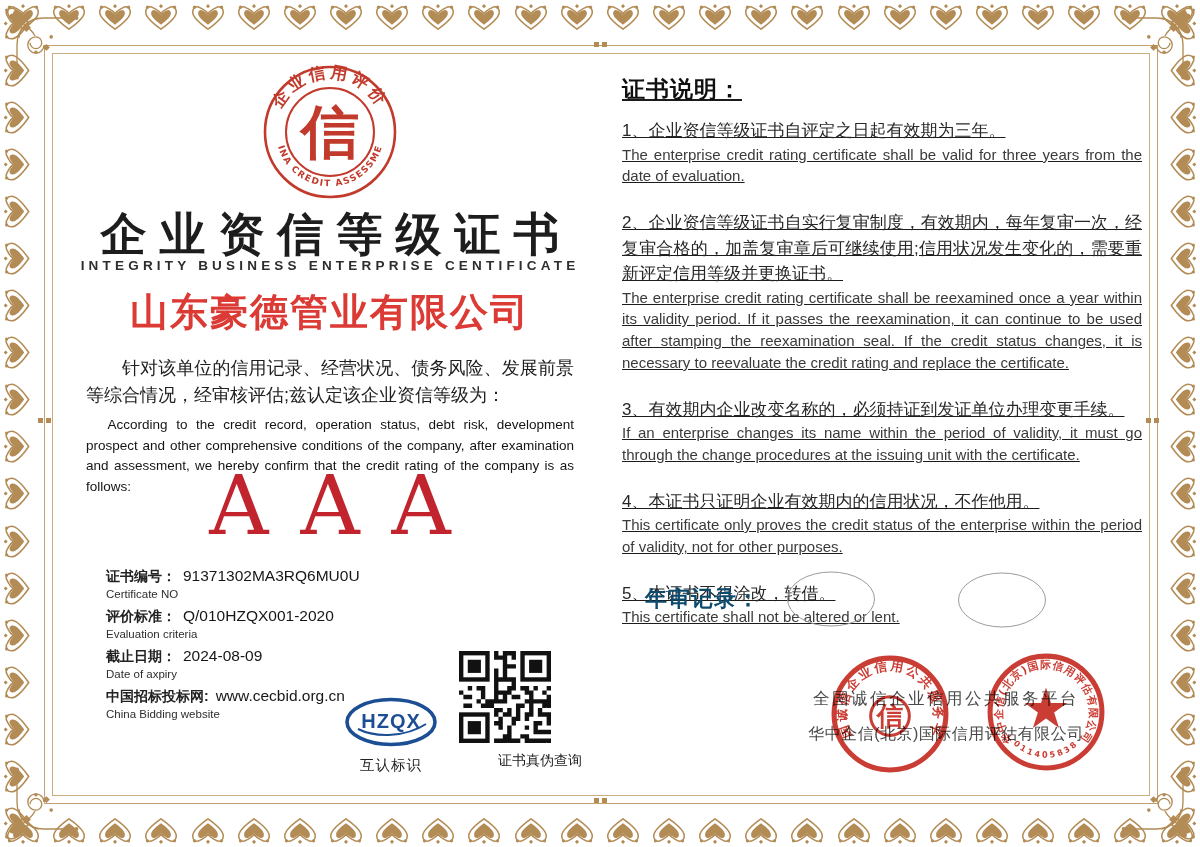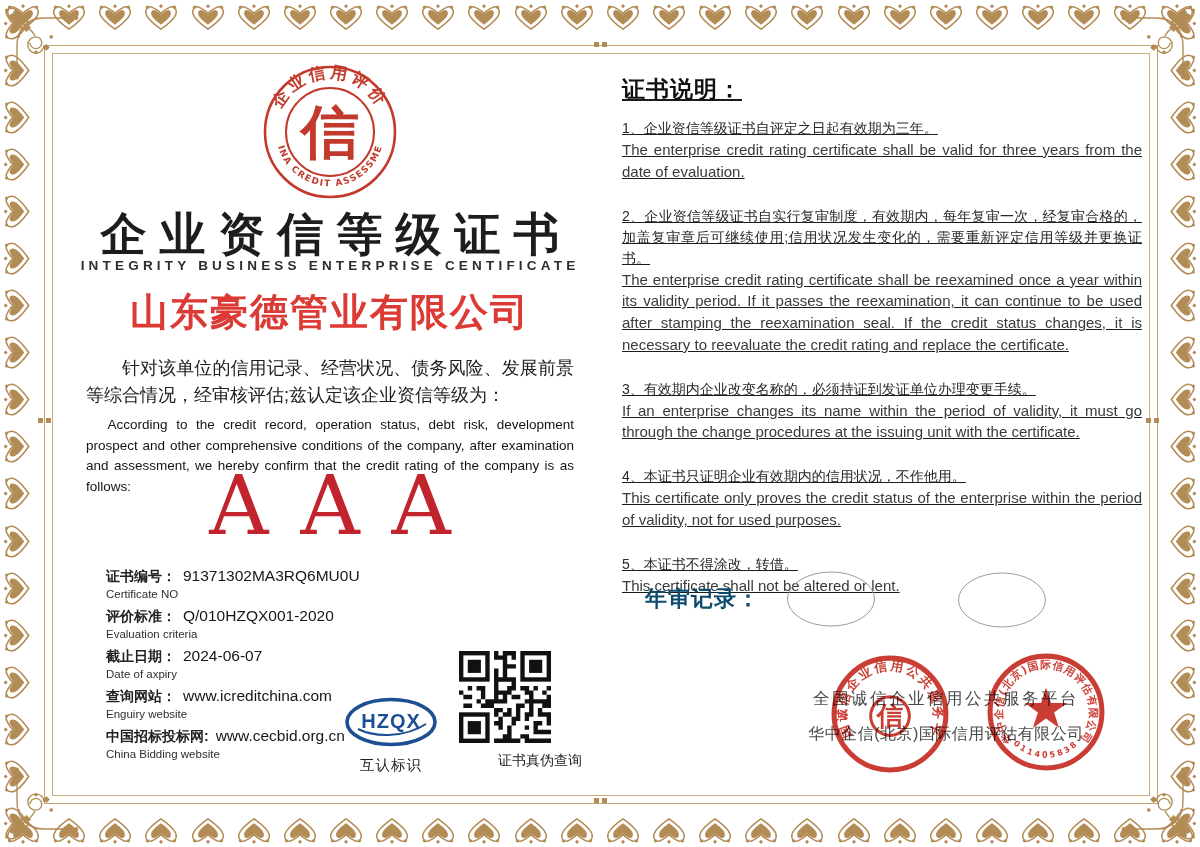--- a/index.html
+++ b/index.html
@@ -44,21 +44,21 @@
   .hzqx{position:absolute;left:341px;top:697px;width:100px;text-align:center;}
   .hzqx-caption{font-size:14.5px;color:#222;margin-top:5px;letter-spacing:1px;}
   .qr-block{position:absolute;left:455px;top:651px;width:100px;text-align:center;}
   #qr-svg{width:92px;height:92px;display:block;margin:0 auto;background:#fff;}
   .qr-caption{font-size:14px;color:#222;margin-top:9px;white-space:nowrap;margin-left:43px;}
 
   
   .right-col{position:absolute;left:622px;top:74px;width:520px;text-decoration:underline;}
   .ins-heading{font-size:23px;font-weight:bold;color:#101010;letter-spacing:1px;margin:0 0 13px 0;}
   .ins-item{margin-bottom:23px;}
-  .ins-zh{margin:0;font-size:14px;line-height:1.5;color:#272727;text-align:justify;}
+  .ins-zh{margin:0;font-size:17px;line-height:1.5;color:#272727;text-align:justify;}
   .ins-en{margin:0;font-size:15px;line-height:1.45;color:#3a3a3a;text-align:justify;}
   .annual-label{position:absolute;left:645px;top:584px;font-size:22px;font-weight:600;color:#0c4a6e;letter-spacing:1px;}
   .ellipse{position:absolute;width:90px;height:58px;}
   .e1{left:786px;top:570px;} .e2{left:957px;top:571px;}
 
   
   .org-block{position:absolute;left:788px;top:688px;width:316px;text-align:center;color:#4a4a4a;z-index:1;}
   .org-line1{font-size:16.5px;letter-spacing:2.5px;white-space:nowrap;}
   .org-line2{font-size:16px;letter-spacing:.5px;margin-top:14px;white-space:nowrap;}
   .seal{position:absolute;width:122px;height:122px;z-index:2;opacity:.9;mix-blend-mode:multiply;}
@@ -428,26 +428,22 @@
   <div class="details">
     <div class="d-row">
       <span class="d-zh">证书编号：</span><span class="d-val">91371302MA3RQ6MU0U</span>
       <div class="d-en">Certificate NO</div>
     </div>
     <div class="d-row">
       <span class="d-zh">评价标准：</span><span class="d-val">Q/010HZQX001-2020</span>
       <div class="d-en">Evaluation criteria</div>
     </div>
     <div class="d-row">
-      <span class="d-zh">截止日期：</span><span class="d-val">2024-06-07</span>
+      <span class="d-zh">截止日期：</span><span class="d-val">2024-08-09</span>
       <div class="d-en">Date of axpiry</div>
-    </div>
-    <div class="d-row">
-      <span class="d-zh">查询网站：</span><span class="d-val">www.icreditchina.com</span>
-      <div class="d-en">Enguiry website</div>
     </div>
     <div class="d-row">
       <span class="d-zh">中国招标投标网:</span><span class="d-val">www.cecbid.org.cn</span>
       <div class="d-en">China Bidding website</div>
     </div>
   </div>
 
   <div class="hzqx">
     <svg width="94" height="50" viewBox="0 0 94 50">
       <ellipse cx="47" cy="25" rx="44" ry="22.5" fill="none" stroke="#1c4e94" stroke-width="3.6"></ellipse>
@@ -482,21 +478,21 @@
     <div class="ins-item">
       <p class="ins-zh">2、企业资信等级证书自实行复审制度，有效期内，每年复审一次，经复审合格的，加盖复审章后可继续使用;信用状况发生变化的，需要重新评定信用等级并更换证书。</p>
       <p class="ins-en">The enterprise credit rating certificate shall be reexamined once a year within its validity period. If it passes the reexamination, it can continue to be used after stamping the reexamination seal. If the credit status changes, it is necessary to reevaluate the credit rating and replace the certificate.</p>
     </div>
     <div class="ins-item">
       <p class="ins-zh">3、有效期内企业改变名称的，必须持证到发证单位办理变更手续。</p>
       <p class="ins-en">If an enterprise changes its name within the period of validity, it must go through the change procedures at the issuing unit with the certificate.</p>
     </div>
     <div class="ins-item">
       <p class="ins-zh">4、本证书只证明企业有效期内的信用状况，不作他用。</p>
-      <p class="ins-en">This certificate only proves the credit status of the enterprise within the period of validity, not for used purposes.</p>
+      <p class="ins-en">This certificate only proves the credit status of the enterprise within the period of validity, not for other purposes.</p>
     </div>
     <div class="ins-item">
       <p class="ins-zh">5、本证书不得涂改，转借。</p>
       <p class="ins-en">This certificate shall not be altered or lent.</p>
     </div>
   </div>
 
   <div class="annual-label">年审记录：</div>
   <svg class="ellipse e1" viewBox="0 0 90 58">
     <ellipse cx="45" cy="29" rx="43.5" ry="27" fill="none" stroke="#9b9b9b" stroke-width="1"></ellipse>

